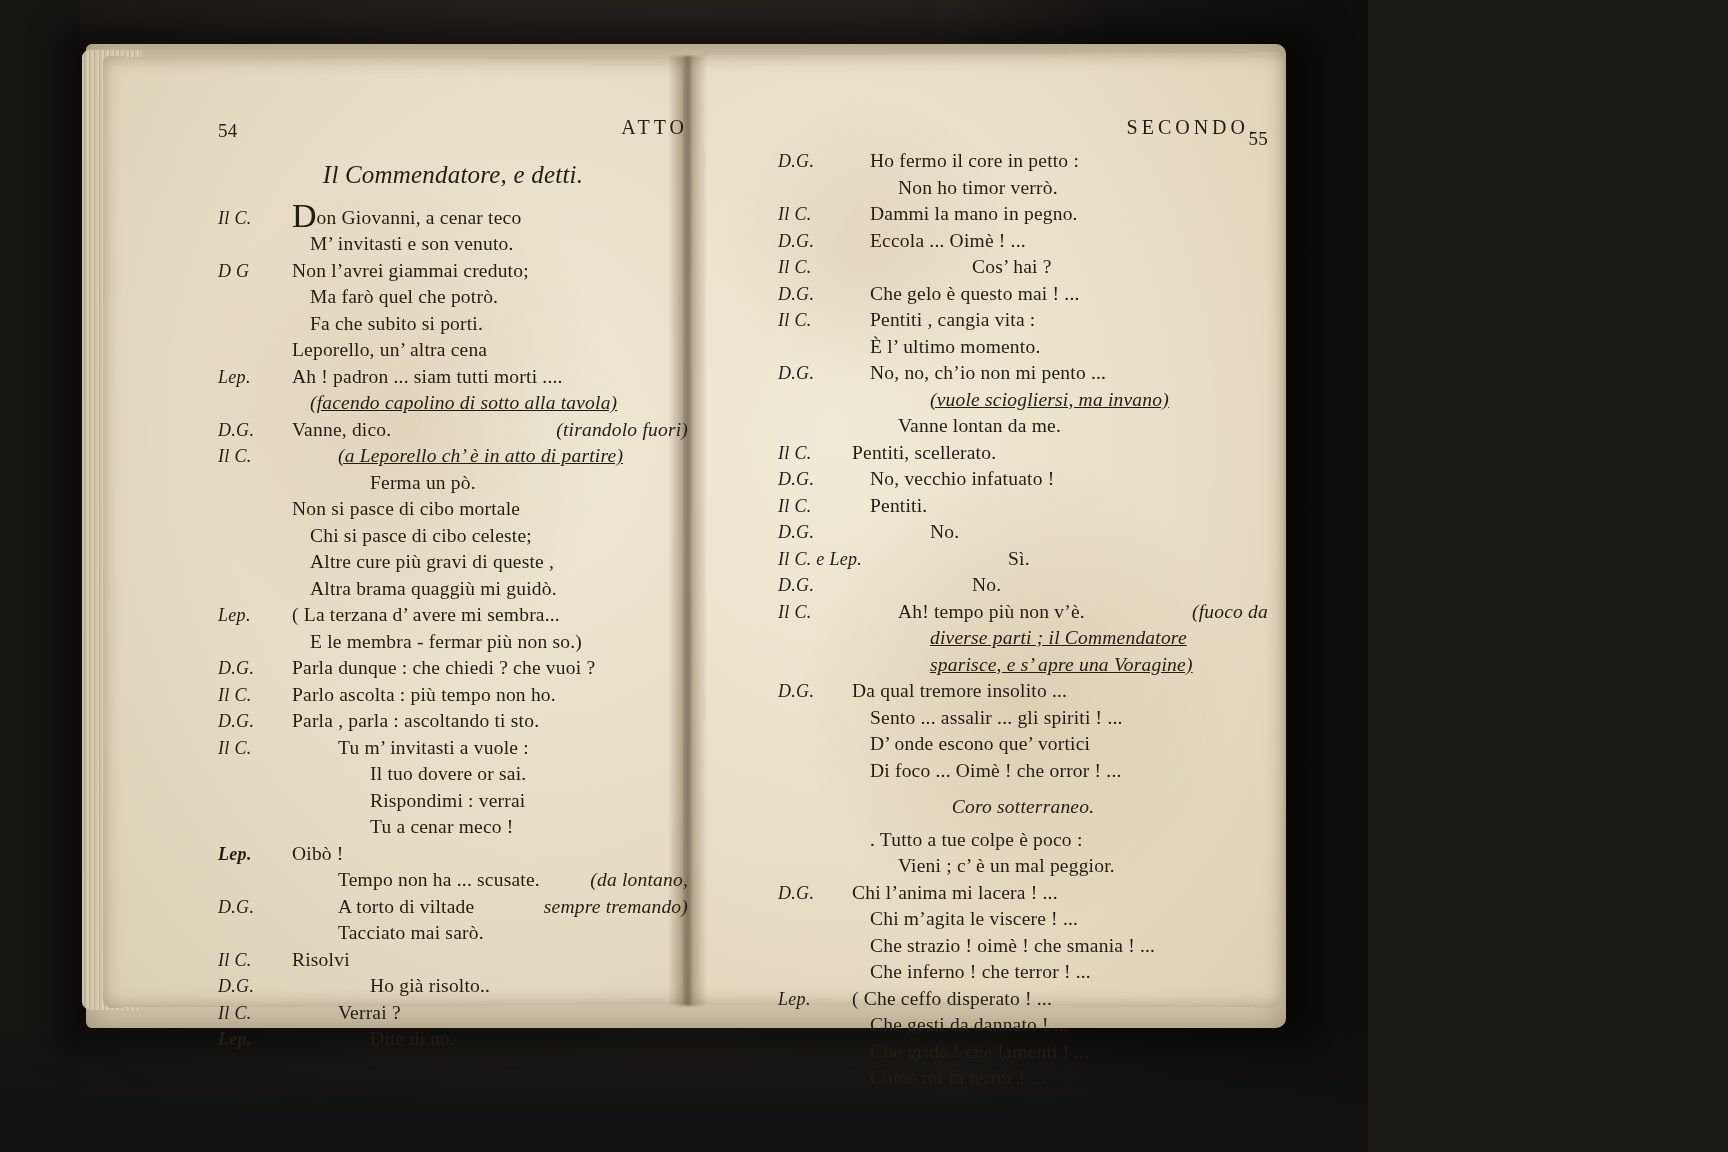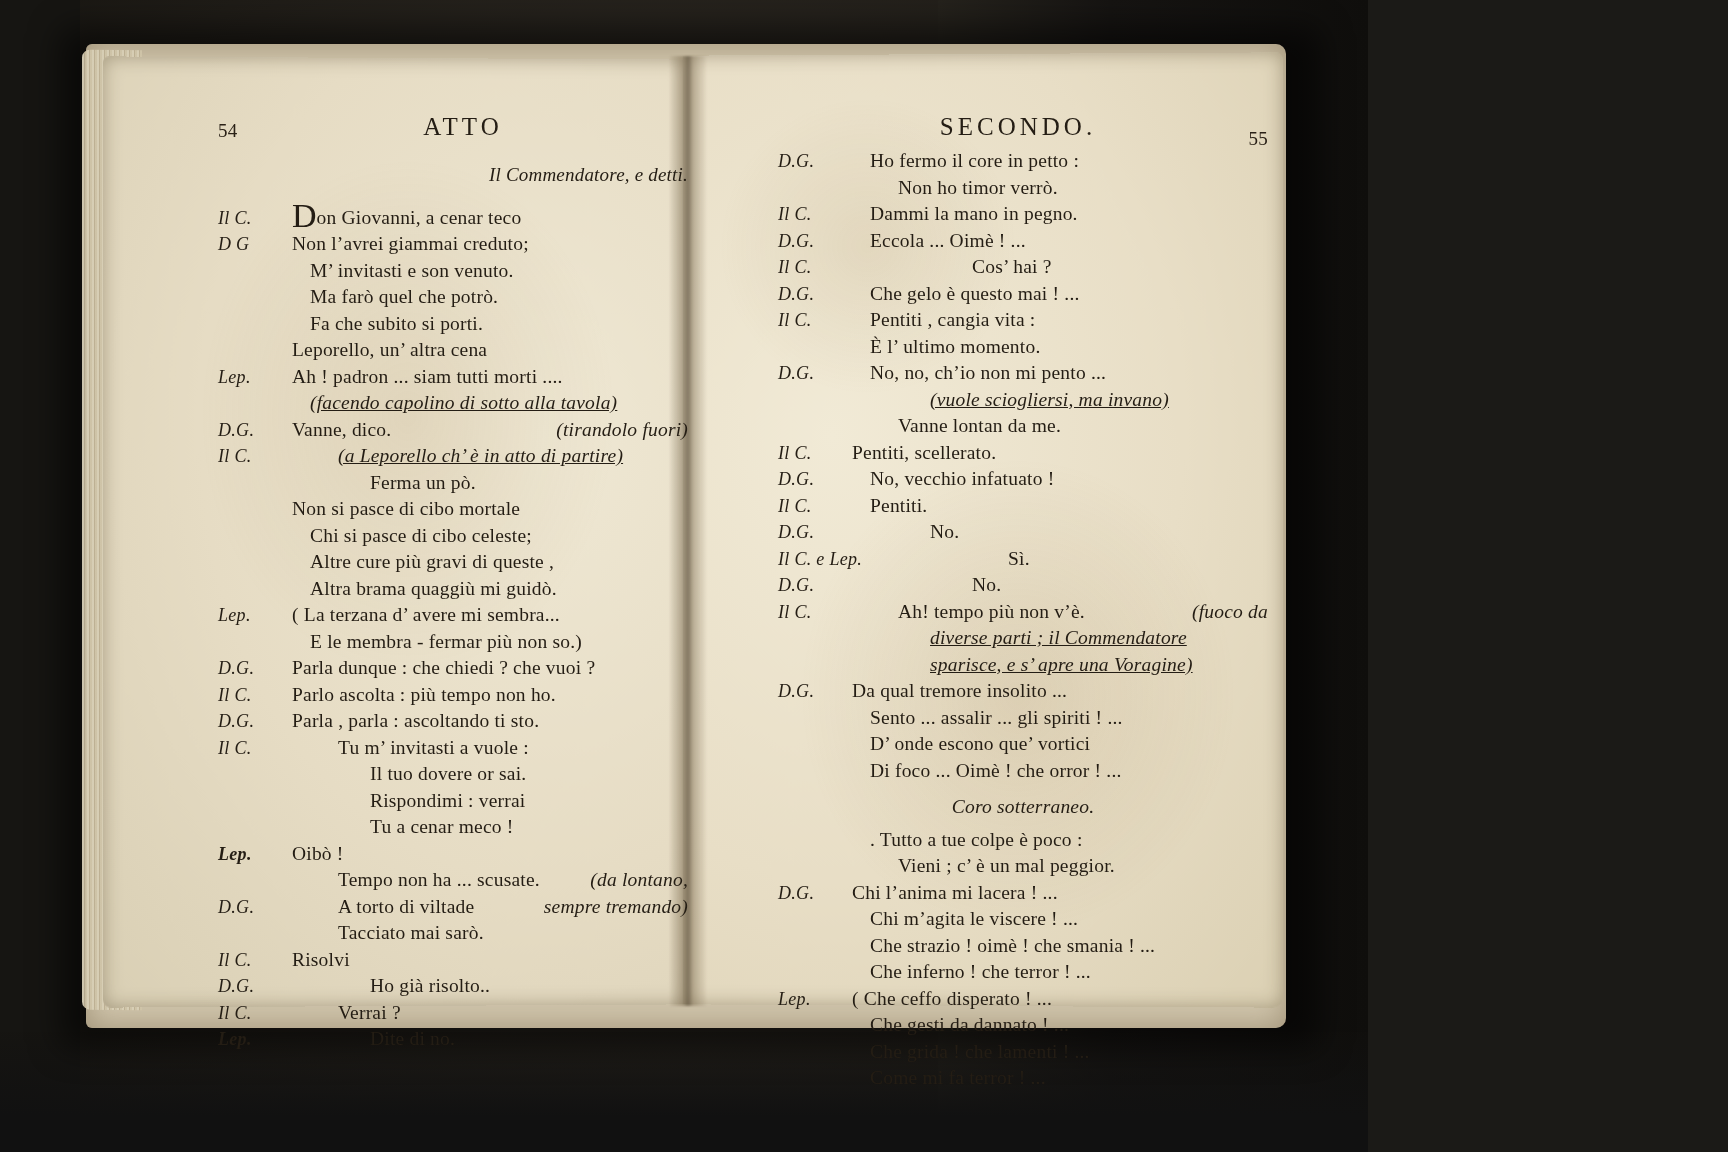--- a/index.html
+++ b/index.html
@@ -142,38 +142,38 @@
     height: 34px;
   }
   .folio {
     position: absolute;
     font-size: 19px;
     color: #2a2117;
   }
   .folio-left { left: 0; top: 4px; }
   .folio-right { right: 0; top: 12px; }
   .running-head {
-    text-align: center;
+    text-align: right;
     letter-spacing: 4px;
-    font-size: 25px;
+    font-size: 20px;
     color: #241d14;
   }
   .rh-left { padding-left: 20px; }
   .rh-right { padding-right: 10px; }
 
   .scene-title {
     text-align: center;
     letter-spacing: 2.4px;
     font-size: 21px;
     margin-top: 14px;
   }
   .scene-sub {
-    text-align: right;
+    text-align: center;
     font-style: italic;
-    font-size: 19px;
+    font-size: 25px;
     margin-top: 14px;
     margin-bottom: 16px;
   }
 
   .line {
     display: flex;
     align-items: baseline;
     min-height: 26px;
   }
   .spk {
@@ -235,26 +235,26 @@
       </div>
 
       <div class="scene-sub">Il Commendatore, e detti.</div>
 
       <div id="left-lines">
           <div class="line">
             <span class="spk">Il C.</span>
             <span class="txt"><span class="dropcap">D</span><span>on Giovanni, a cenar teco</span></span>
           </div>
           <div class="line">
+            <span class="spk"></span>
+            <span class="txt ind1">M’ invitasti e son venuto.</span>
+          </div>
+          <div class="line">
             <span class="spk">D G</span>
             <span class="txt">Non l’avrei giammai creduto;</span>
-          </div>
-          <div class="line">
-            <span class="spk"></span>
-            <span class="txt ind1">M’ invitasti e son venuto.</span>
           </div>
           <div class="line">
             <span class="spk"></span>
             <span class="txt ind1">Ma farò quel che potrò.</span>
           </div>
           <div class="line">
             <span class="spk"></span>
             <span class="txt ind1">Fa che subito si porti.</span>
           </div>
           <div class="line">

